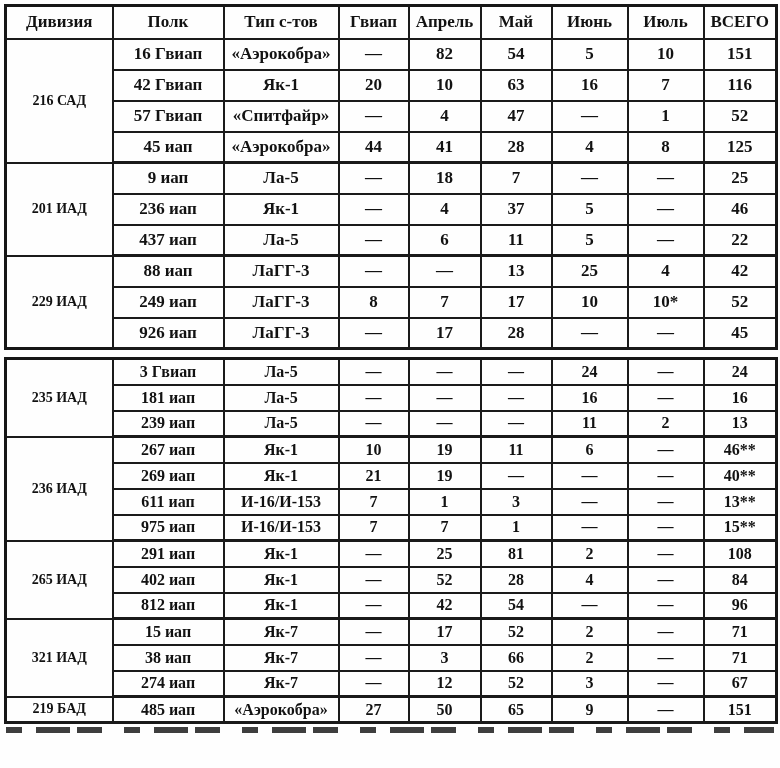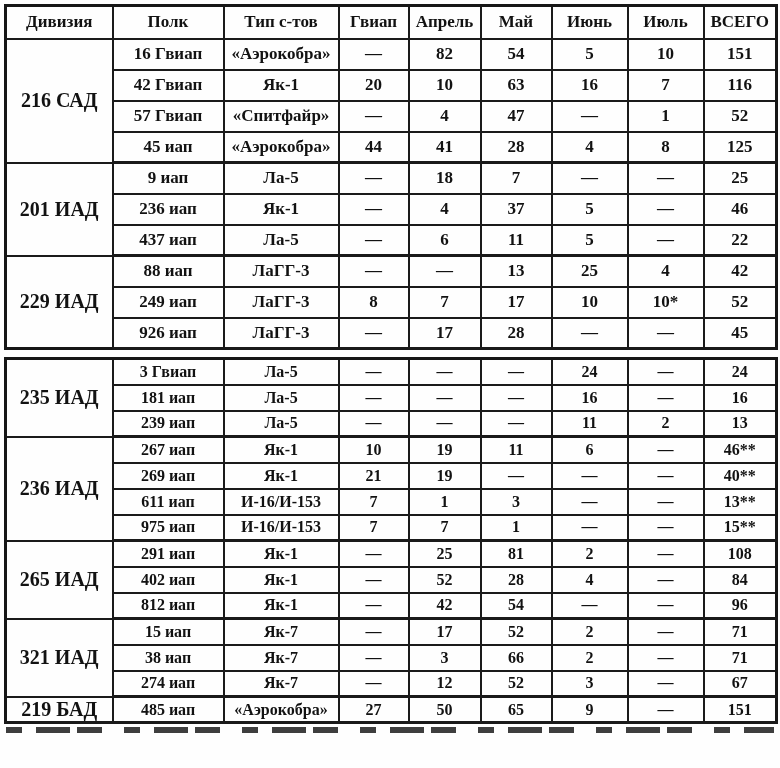--- a/index.html
+++ b/index.html
@@ -28,21 +28,21 @@
     text-align: center;
     vertical-align: middle;
     font-weight: bold;
     white-space: nowrap;
     overflow: hidden;
     padding: 0 2px;
   }
   .part1 th { height: 33px; font-size: 17px; }
   .part1 td { height: 31px; font-size: 17px; }
   .part2 td { height: 26px; font-size: 16px; }
-  td.division { font-size: 20px; }
+  td.division { font-size: 14px; }
   tr.section-end td { border-bottom-width: 3px; }
   .page-break { height: 7px; }
   
   .cutoff {
     margin-top: 3px;
     margin-left: 2px;
     width: 768px;
     height: 6px;
     opacity: 0.85;
     background:

